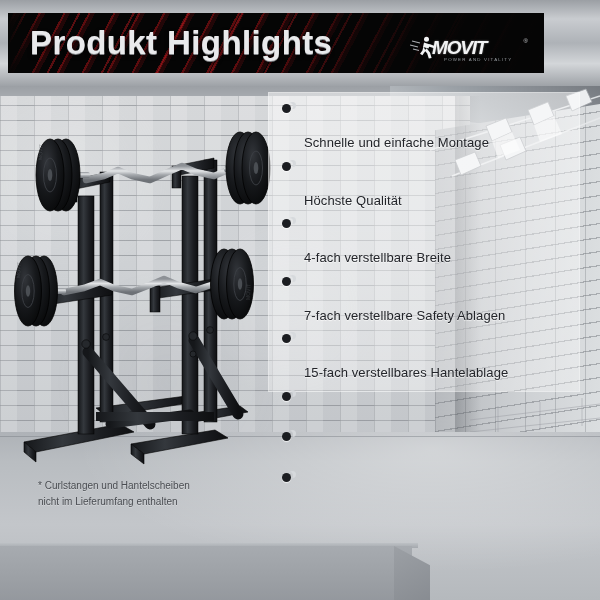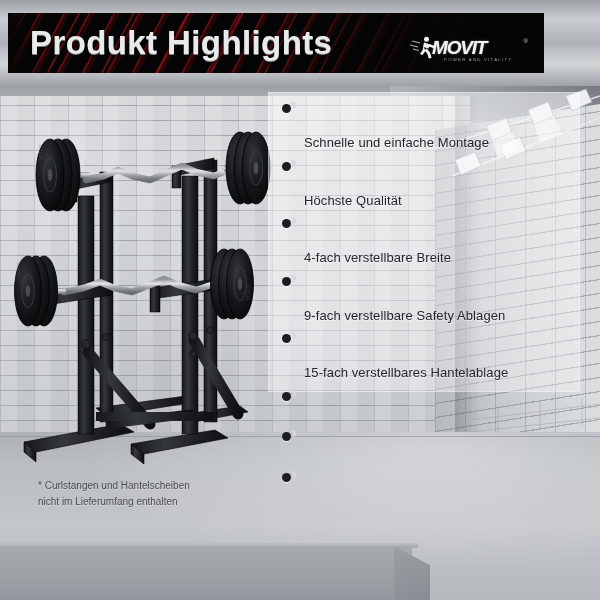--- a/index.html
+++ b/index.html
@@ -376,21 +376,21 @@
     <div class="feature">
       <span class="bullet"></span>
       <span>Höchste Qualität</span>
     </div>
     <div class="feature">
       <span class="bullet"></span>
       <span>4-fach verstellbare Breite</span>
     </div>
     <div class="feature">
       <span class="bullet"></span>
-      <span>9-fach verstellbare Safety Ablagen</span>
+      <span>7-fach verstellbare Safety Ablagen</span>
     </div>
     <div class="feature">
       <span class="bullet"></span>
       <span>15-fach verstellbares Hantelablage</span>
     </div>
     <div class="feature">
       <span class="bullet"></span>
     </div>
     <div class="feature">
       <span class="bullet"></span>

